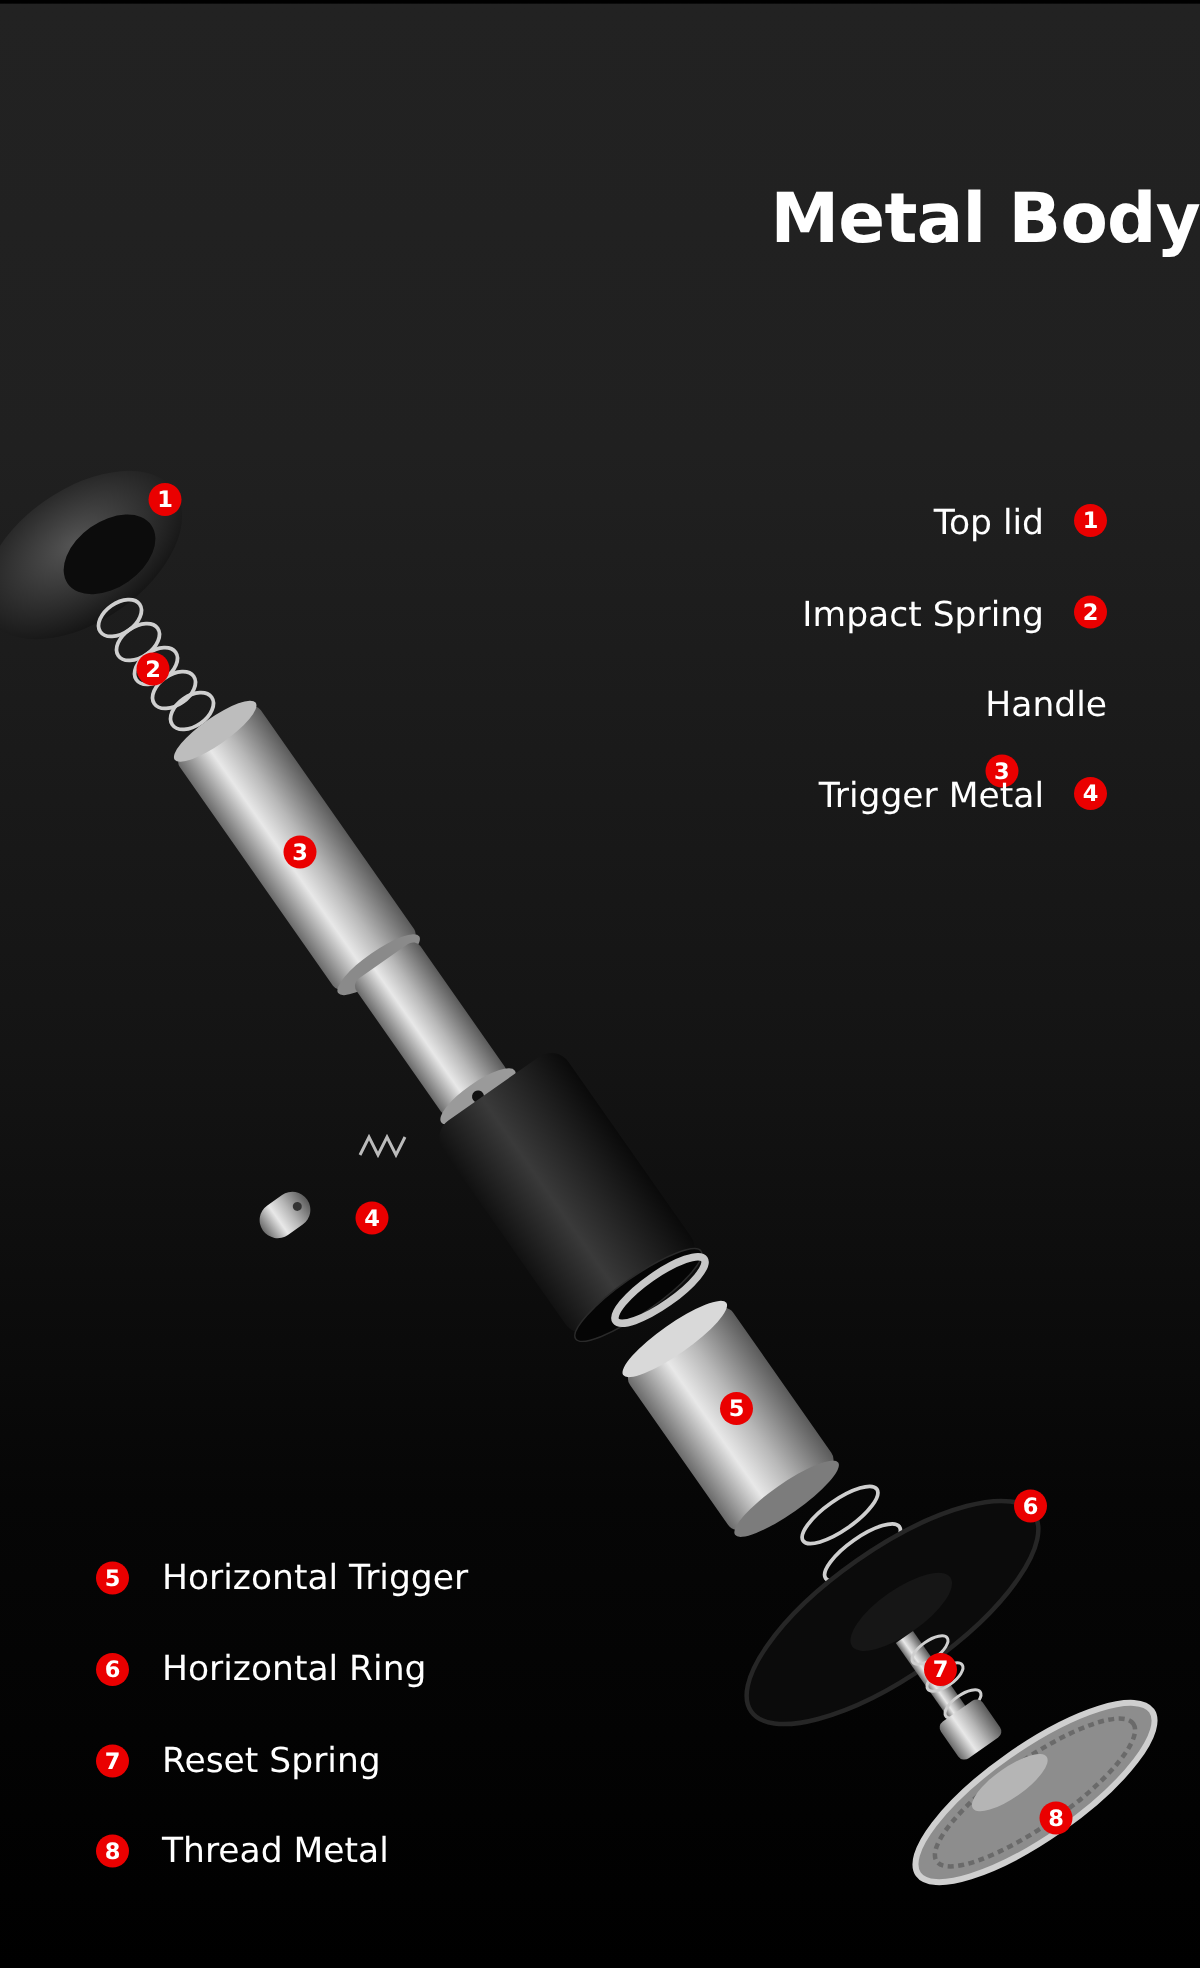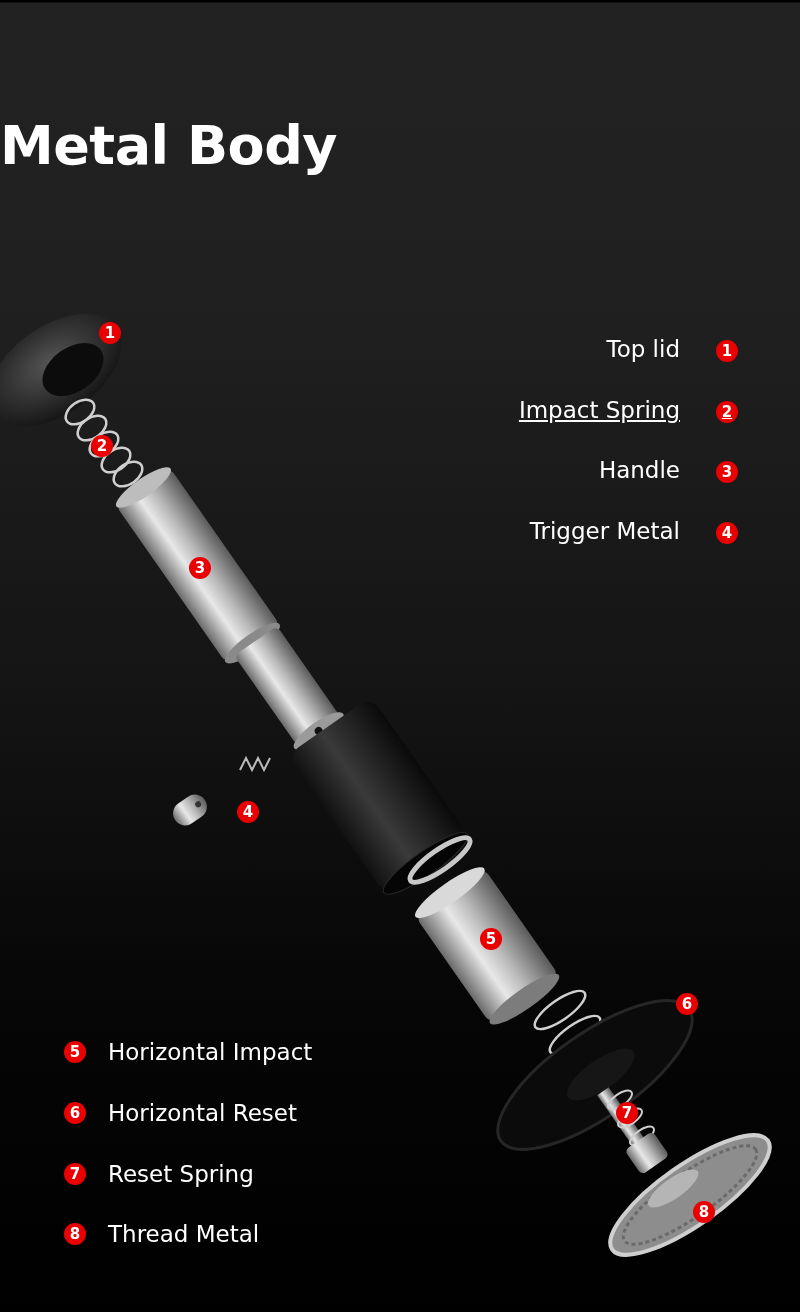--- a/index.html
+++ b/index.html
@@ -4,32 +4,32 @@
 <style>
   * { margin:0; padding:0; box-sizing:border-box; }
   html, body { width:800px; height:1312px; background:#000; overflow:hidden; }
   body { font-family: "DejaVu Sans", "Liberation Sans", sans-serif; color:#fff; }
   .canvas {
     position:relative; width:800px; height:1312px;
     background: linear-gradient(180deg, #000 0px, #000 2px, #222 3px, #202020 300px, #141414 700px, #060606 1000px, #000 1312px);
     overflow:hidden;
   }
   .title {
-    position:absolute; left:0; top:115px; width:800px; text-align:left;
-    font-weight:bold; font-size:54px; line-height:61px; letter-spacing:-0.5px;
+    position:absolute; left:0; top:115px; width:800px; text-align:right;
+    font-weight:bold; font-size:46px; line-height:61px; letter-spacing:-0.5px;
   }
   .title div { display:block; }
   .badge {
     display:inline-flex; align-items:center; justify-content:center;
     width:22px; height:22px; border-radius:50%; background:#ea0000;
     color:#fff; font-weight:bold; font-size:15px; line-height:1;
     font-family: "DejaVu Sans", sans-serif;
   }
   .legend-right {
-    position:absolute; right:62px; display:flex; align-items:flex-end; gap:36px;
+    position:absolute; right:62px; display:flex; align-items:flex-start; gap:20px;
     font-size:23px; justify-content:flex-end;
   }
   .legend-left {
     position:absolute; left:64px; display:flex; align-items:center; gap:22px;
     font-size:23px;
   }
   .callout { position:absolute; }
   .illus { position:absolute; left:0; top:0; }
 </style>
 </head>
@@ -139,40 +139,40 @@
   <span class="badge callout" style="left:237px;top:801px;">4</span>
   <span class="badge callout" style="left:480px;top:928px;">5</span>
   <span class="badge callout" style="left:676px;top:993px;">6</span>
   <span class="badge callout" style="left:616px;top:1102px;">7</span>
   <span class="badge callout" style="left:693px;top:1201px;">8</span>
 
   <div class="legend-right" style="top:336px;">
     <span>Top lid</span>
     <span class="badge">1</span>
   </div>
-  <div class="legend-right" style="top:397px;text-decoration:underline;">
+  <div class="legend-right" style="top:397px;">
     <span>Impact Spring</span>
     <span class="badge">2</span>
   </div>
-  <div class="legend-right" style="top:457px;">
+  <div class="legend-right" style="top:457px;flex-direction:column;">
     <span>Handle</span>
     <span class="badge">3</span>
   </div>
   <div class="legend-right" style="top:518px;">
     <span>Trigger Metal</span>
     <span class="badge">4</span>
   </div>
 
   <div class="legend-left" style="top:1039px;">
     <span class="badge">5</span>
-    <span>Horizontal Impact</span>
+    <span>Horizontal Trigger</span>
   </div>
   <div class="legend-left" style="top:1100px;">
     <span class="badge">6</span>
-    <span>Horizontal Reset</span>
+    <span>Horizontal Ring</span>
   </div>
   <div class="legend-left" style="top:1161px;">
     <span class="badge">7</span>
     <span>Reset Spring</span>
   </div>
   <div class="legend-left" style="top:1221px;">
     <span class="badge">8</span>
     <span>Thread Metal</span>
   </div>
 

